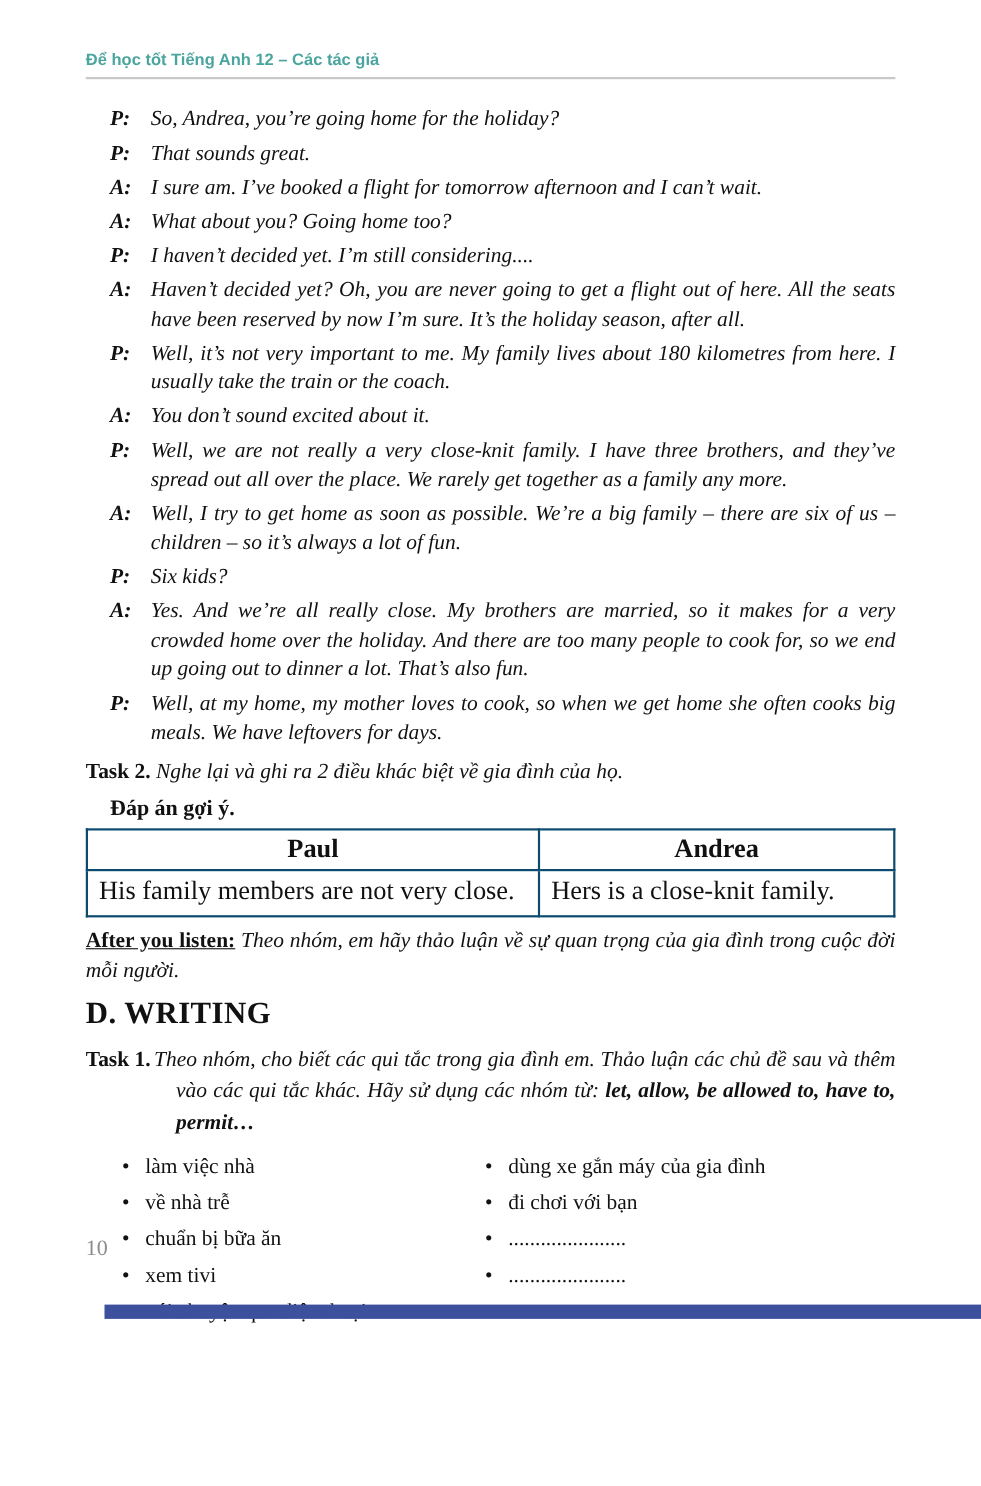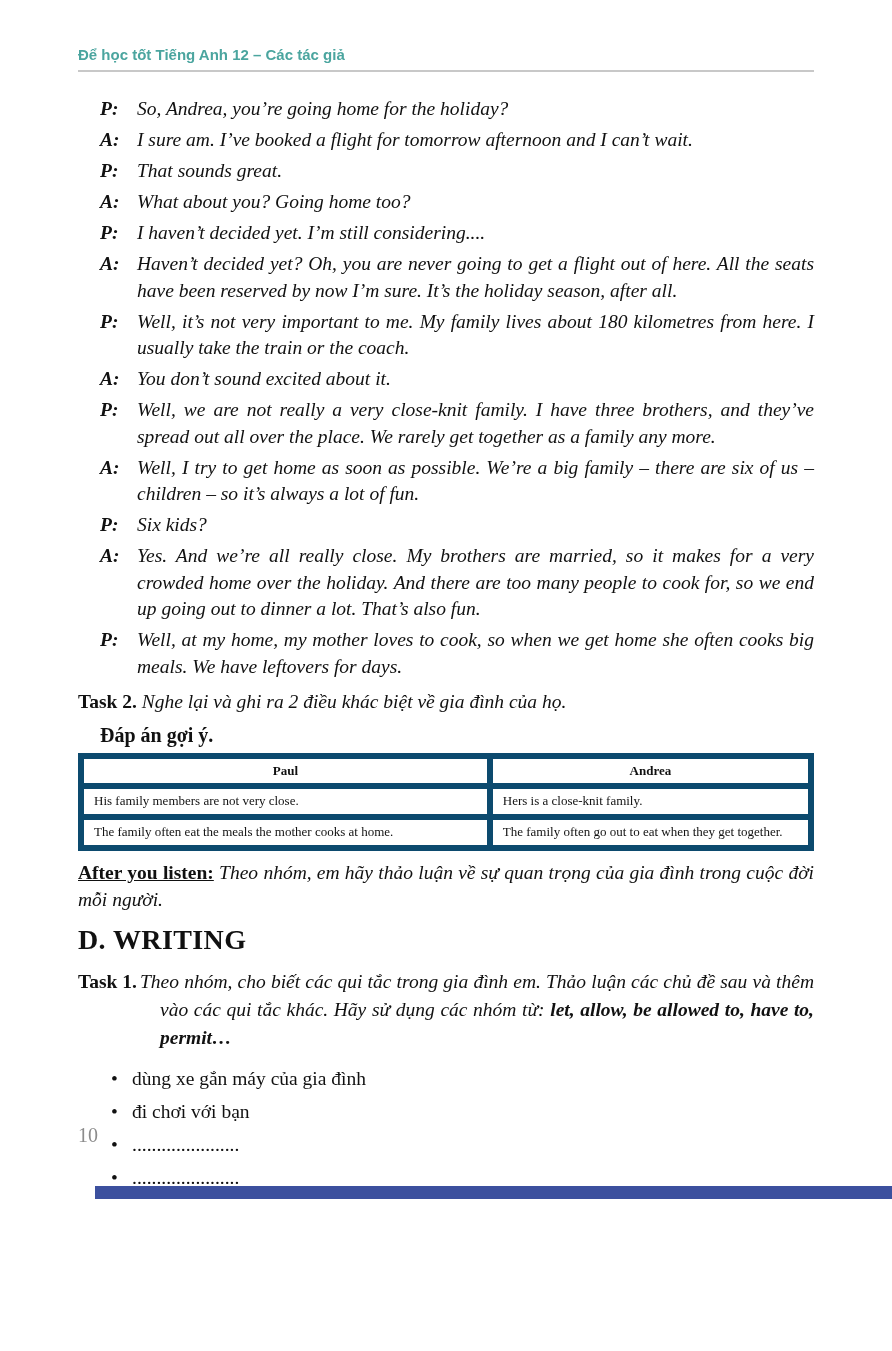--- a/index.html
+++ b/index.html
@@ -26,21 +26,21 @@
 
   .bold { font-weight:bold; }
   .italic { font-style:italic; }
   .bold-italic { font-weight:bold; font-style:italic; }
 
   .task-line { font-size:19.5px; line-height:1.4; margin-top:8px; text-align:justify; }
   .answer-heading { font-size:20px; font-weight:bold; margin:8px 0 6px 22px; }
 
   table.ans { width:100%; border-collapse:collapse; margin-bottom:8px; }
   table.ans col.c1 { width:56%; }
-  table.ans th, table.ans td { border:6px solid #0c4a6e; font-size:13px; padding:3px 10px 5px 10px; vertical-align:top; }
+  table.ans th, table.ans td { border:2px solid #0c4a6e; font-size:24px; padding:3px 10px 5px 10px; vertical-align:top; }
   table.ans th { text-align:center; font-weight:bold; padding:4px 10px; }
   table.ans td { text-align:justify; line-height:1.33; }
 
   .after-listen { font-size:19.5px; font-style:italic; text-align:justify; line-height:1.4; margin-bottom:10px; }
   .al-label { font-style:normal; font-weight:bold; text-decoration:underline; }
 
   .writing-heading { font-size:28px; font-weight:bold; margin:8px 0 12px 0; letter-spacing:0.4px; }
 
   .task1 {
     font-size:19.5px; line-height:1.45; text-align:justify;
@@ -62,22 +62,22 @@
 
 <div class="page">
   <div class="content">
 
     <div class="header-row">
       <span class="header-title">Để học tốt Tiếng Anh 12 – Các tác giả</span>
     </div>
 
     <div class="dialogue">
       <p class="dline"><span class="spk">P:</span><span>So, Andrea, you’re going home for the holiday?</span></p>
+      <p class="dline"><span class="spk">P:</span><span>That sounds great.</span></p>
       <p class="dline"><span class="spk">A:</span><span>I sure am. I’ve booked a flight for tomorrow afternoon and I can’t wait.</span></p>
-      <p class="dline"><span class="spk">P:</span><span>That sounds great.</span></p>
       <p class="dline"><span class="spk">A:</span><span>What about you? Going home too?</span></p>
       <p class="dline"><span class="spk">P:</span><span>I haven’t decided yet. I’m still considering....</span></p>
       <p class="dline"><span class="spk">A:</span><span>Haven’t decided yet? Oh, you are never going to get a flight out of here. All the seats have been reserved by now I’m sure. It’s the holiday season, after all.</span></p>
       <p class="dline"><span class="spk">P:</span><span>Well, it’s not very important to me. My family lives about 180 kilometres from here. I usually take the train or the coach.</span></p>
       <p class="dline"><span class="spk">A:</span><span>You don’t sound excited about it.</span></p>
       <p class="dline"><span class="spk">P:</span><span>Well, we are not really a very close-knit family. I have three brothers, and they’ve spread out all over the place. We rarely get together as a family any more.</span></p>
       <p class="dline"><span class="spk">A:</span><span>Well, I try to get home as soon as possible. We’re a big family – there are six of us – children – so it’s always a lot of fun.</span></p>
       <p class="dline"><span class="spk">P:</span><span>Six kids?</span></p>
       <p class="dline"><span class="spk">A:</span><span>Yes. And we’re all really close. My brothers are married, so it makes for a very crowded home over the holiday. And there are too many people to cook for, so we end up going out to dinner a lot. That’s also fun.</span></p>
       <p class="dline"><span class="spk">P:</span><span>Well, at my home, my mother loves to cook, so when we get home she often cooks big meals. We have leftovers for days.</span></p>
@@ -99,37 +99,40 @@
         <tr>
           <th>Paul</th>
           <th>Andrea</th>
         </tr>
       </thead>
       <tbody>
         <tr>
           <td>His family members are not very close.</td>
           <td>Hers is a close-knit family.</td>
         </tr>
-        <tr>
-          <td>The family often eat the meals the mother cooks at home.</td>
-          <td>The family often go out to eat when they get together.</td>
-        </tr>
       </tbody>
     </table>
 
     <p class="after-listen">
       <span class="al-label">After you listen:</span>
       <span>Theo nhóm, em hãy thảo luận về sự quan trọng của gia đình trong cuộc đời mỗi người.</span>
     </p>
 
     <h2 class="writing-heading">D. WRITING</h2>
 
     <p class="task1"><span class="task1-label">Task 1.</span><span class="italic">Theo nhóm, cho biết các qui tắc trong gia đình em. Thảo luận các chủ đề sau và thêm vào các qui tắc khác. Hãy sử dụng các nhóm từ:</span> <span class="bold-italic">let, allow, be allowed to, have to, permit…</span></p>
 
     <div class="bullets">
+      <ul class="col-left">
+        <li>làm việc nhà</li>
+        <li>về nhà trễ</li>
+        <li>chuẩn bị bữa ăn</li>
+        <li>xem tivi</li>
+        <li>nói chuyện qua điện thoại</li>
+      </ul>
       <ul class="col-right">
         <li>dùng xe gắn máy của gia đình</li>
         <li>đi chơi với bạn</li>
         <li>......................</li>
         <li>......................</li>
       </ul>
     </div>
 
   </div>
 

